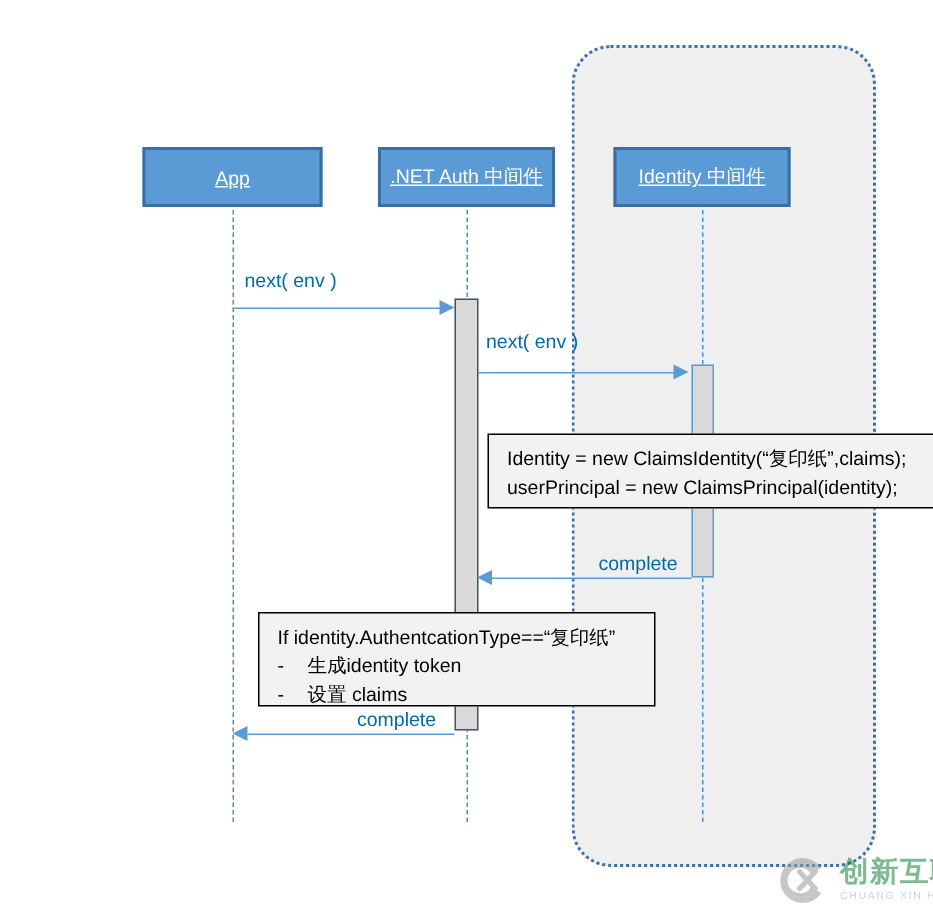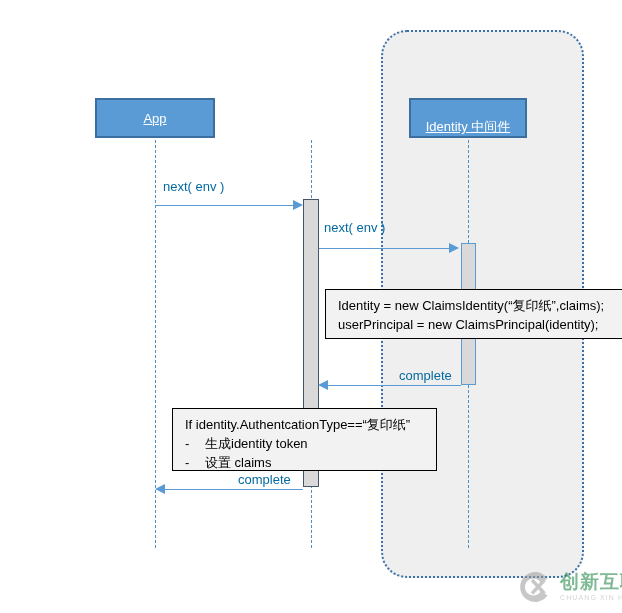--- a/index.html
+++ b/index.html
@@ -141,22 +141,25 @@
   <div class="abs region"></div>
 
   <div class="abs lifeline" style="left:122px;"></div>
   <div class="abs lifeline" style="left:278px;"></div>
   <div class="abs lifeline" style="left:435px;"></div>
 
   <div class="abs actor-box" style="left:62px; width:120px;">
     <span class="actor-label">App</span>
   </div>
 
-
-  <div class="abs actor-box" style="left:376px; width:118px;align-items:flex-end;">
+  <div class="abs actor-box" style="left:219px; width:118px;">
+    <span class="actor-label">.NET Auth 中间件</span>
+  </div>
+
+  <div class="abs actor-box" style="left:376px; width:118px;">
     <span class="actor-label">Identity 中间件</span>
   </div>
 
   <div class="abs activation dark" style="left:270px; top:199px; width:16px; height:288px;"></div>
 
   <div class="abs activation blue" style="left:428px; top:243px; width:15px; height:142px;"></div>
 
   <div class="abs msg-label" style="left:130px; top:179px;">next( env )</div>
   <div class="abs msg-line" style="left:122px; top:205px; width:140px;"></div>
   <div class="abs arrow-head right" style="left:260px; top:200px;"></div>

